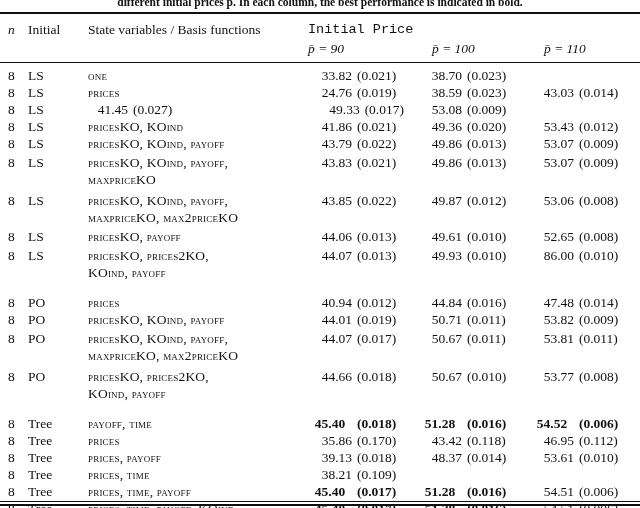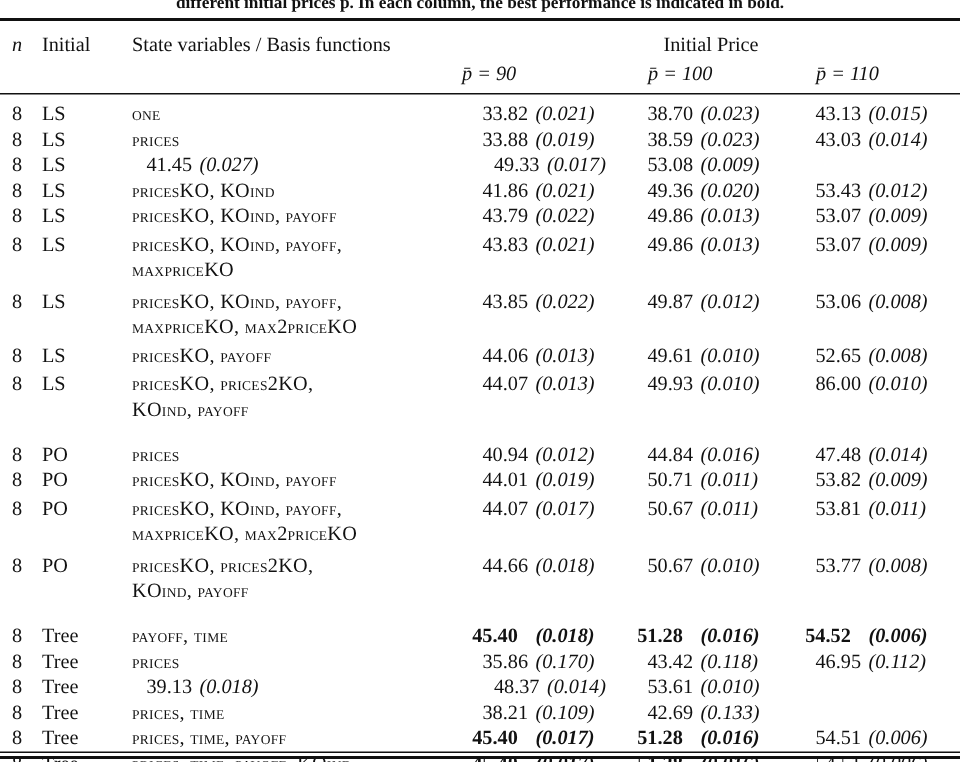--- a/index.html
+++ b/index.html
@@ -15,38 +15,38 @@
   .rule-mid { border-top:1.2px solid #111; }
 
   .grid { display:grid; grid-template-columns:26px 58px 224px 96px 112px 124px; }
 
   .thead { padding-top:7px; padding-bottom:5px; }
   .hrow1 { line-height:17px; font-size:13.5px; }
   .hrow2 { line-height:17px; font-size:13.5px; margin-top:2px; }
   .c-n { padding-left:8px; font-style:italic; }
   .c-method { padding-left:2px; }
   .c-basis { padding-left:4px; }
-  .c-group { grid-column:4 / 7; text-align:center; }
+  .c-group { grid-column:4 / 7; text-align:left;font-family:Liberation Mono, monospace; }
   .ph { display:block; width:96px; font-style:italic; }
   .pc2 .ph, .pc3 .ph { margin-left:14px; }
 
   .tbody { padding-top:4px; padding-bottom:4px; }
   .trow { line-height:17px; font-size:13.5px; align-items:start; }
   .trow.double { padding:2px 0; }
   .trow.gap { margin-top:11px; }
 
   .cell-n { padding-left:8px; }
   .cell-method { padding-left:2px; }
   .cell-basis { padding-left:4px; font-variant:small-caps; letter-spacing:0.2px; }
   .basis-line { display:block; }
 
   .pcell { display:flex; align-items:baseline; white-space:nowrap; }
   .pcell.pc2, .pcell.pc3 { padding-left:14px; }
   .val { display:inline-block; width:44px; text-align:right; }
-  .se { margin-left:5px;font-style:italic; }
+  .se { margin-left:5px; }
   .b { font-weight:bold;text-align:center; }
 
   .rule-bottom { position:absolute; left:0; right:0; bottom:2px; }
   .rb1 { border-top:1.2px solid #111; }
   .rb2 { border-top:2px solid #111; margin-top:2px; }
 </style>
 </head>
 <body>
 
 <div class="page">
@@ -90,33 +90,29 @@
           <span class="basis-line">one</span>
         </span>
         <span class="pcell pc1">
           <span class="val">33.82</span>
           <span class="se">(0.021)</span>
         </span>
         <span class="pcell pc2">
           <span class="val">38.70</span>
           <span class="se">(0.023)</span>
         </span>
-        <span class="pcell pc3">
-          <span class="val">43.13</span>
-          <span class="se">(0.015)</span>
-        </span>
       </div>
       <div class="grid trow">
         <span class="cell-n">8</span>
         <span class="cell-method">LS</span>
         <span class="cell-basis">
           <span class="basis-line">prices</span>
         </span>
         <span class="pcell pc1">
-          <span class="val">33.88</span>
+          <span class="val">24.76</span>
           <span class="se">(0.019)</span>
         </span>
         <span class="pcell pc2">
           <span class="val">38.59</span>
           <span class="se">(0.023)</span>
         </span>
         <span class="pcell pc3">
           <span class="val">43.03</span>
           <span class="se">(0.014)</span>
         </span>
@@ -366,20 +362,23 @@
           <span class="se">(0.118)</span>
         </span>
         <span class="pcell pc3">
           <span class="val">46.95</span>
           <span class="se">(0.112)</span>
         </span>
       </div>
       <div class="grid trow">
         <span class="cell-n">8</span>
         <span class="cell-method">Tree</span>
+        <span class="cell-basis">
+          <span class="basis-line">prices, payoff</span>
+        </span>
         <span class="pcell pc1">
           <span class="val">39.13</span>
           <span class="se">(0.018)</span>
         </span>
         <span class="pcell pc2">
           <span class="val">48.37</span>
           <span class="se">(0.014)</span>
         </span>
         <span class="pcell pc3">
           <span class="val">53.61</span>
@@ -388,24 +387,20 @@
       </div>
       <div class="grid trow">
         <span class="cell-n">8</span>
         <span class="cell-method">Tree</span>
         <span class="cell-basis">
           <span class="basis-line">prices, time</span>
         </span>
         <span class="pcell pc1">
           <span class="val">38.21</span>
           <span class="se">(0.109)</span>
-        </span>
-        <span class="pcell pc3">
-          <span class="val">42.69</span>
-          <span class="se">(0.133)</span>
         </span>
       </div>
       <div class="grid trow">
         <span class="cell-n">8</span>
         <span class="cell-method">Tree</span>
         <span class="cell-basis">
           <span class="basis-line">prices, time, payoff</span>
         </span>
         <span class="pcell pc1">
           <span class="val b">45.40</span>

